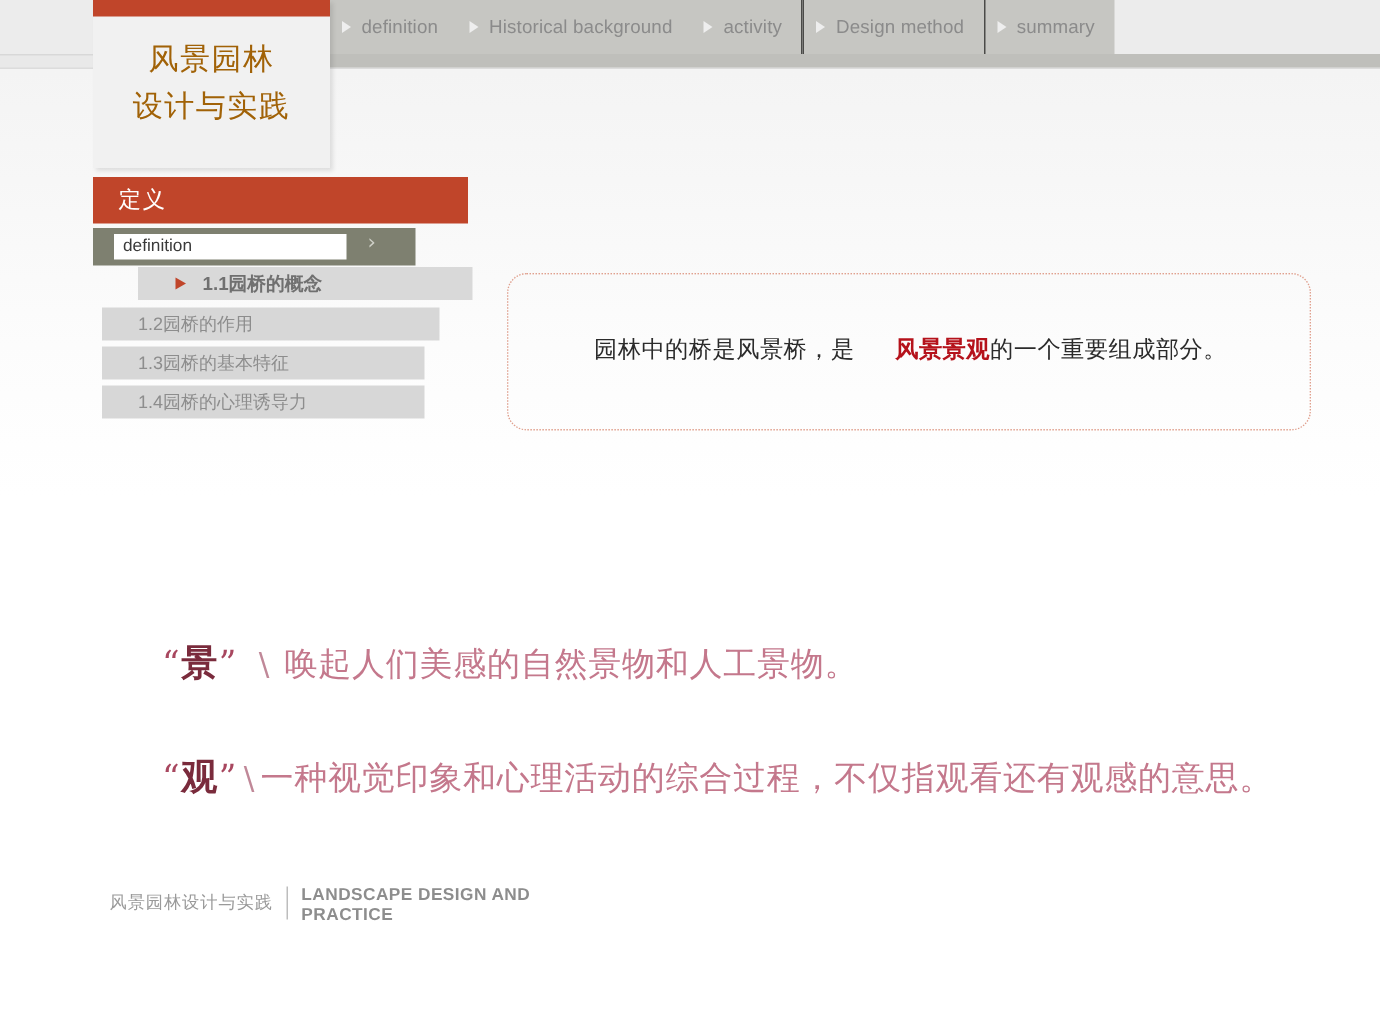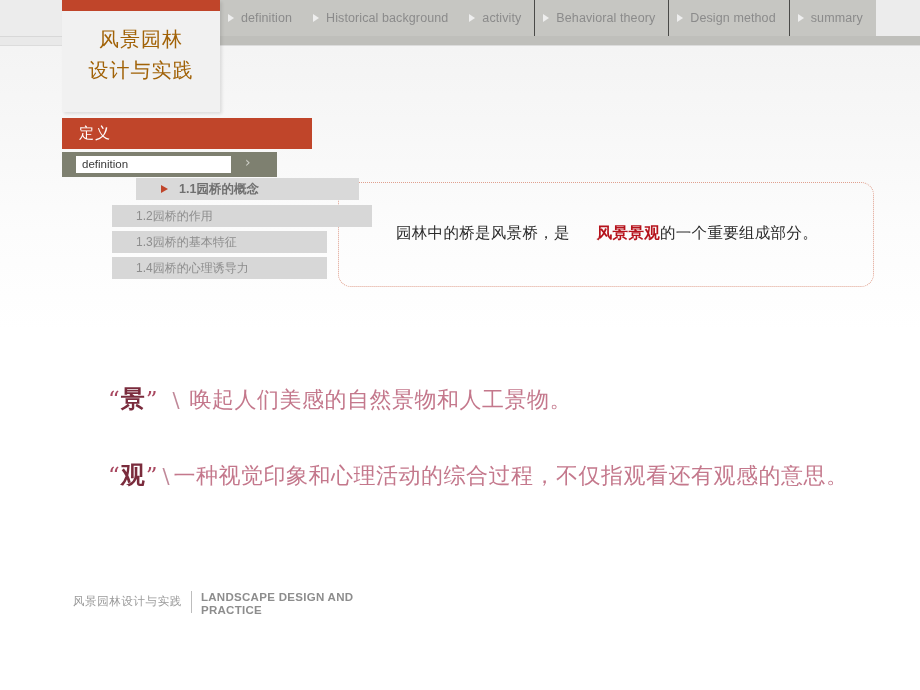--- a/index.html
+++ b/index.html
@@ -182,21 +182,20 @@
     font-size: 14px;
     color: #cfd0c8;
     font-family: "DejaVu Sans", sans-serif;
   }
 
   .side-item {
     position: absolute;
     height: 22px;
     background: #d7d7d7;
     z-index: 4;
-    margin-left: 44px;
   }
   .side-item .lbl {
     position: absolute;
     font-size: 12px;
     color: #8d8d8d;
     white-space: nowrap;
   }
   .side-item.active {
     left: 92px;
     top: 178px;
@@ -212,21 +211,21 @@
   }
   .side-item.active .tri {
     position: absolute;
     left: 25px;
     top: 7px;
     width: 0; height: 0;
     border-top: 4.5px solid transparent;
     border-bottom: 4.5px solid transparent;
     border-left: 7px solid #c0452a;
   }
-  .side-item.r2 { left: 68px; top: 205px; width: 260px; }
+  .side-item.r2 { left: 68px; top: 205px; width: 225px; }
   .side-item.r3 { left: 68px; top: 231px; width: 215px; }
   .side-item.r4 { left: 68px; top: 257px; width: 215px; }
   .side-item.r2 .lbl, .side-item.r3 .lbl, .side-item.r4 .lbl {
     left: 24px;
     top: 3px;
   }
 
   
   .callout {
     position: absolute;
@@ -255,20 +254,21 @@
     font-weight: bold;
     margin-left: 27px;
   }
 
   
   .body-line {
     position: absolute;
     font-family: "DejaVu Serif", "Liberation Serif", serif;
     color: #c4788c;
     white-space: nowrap;
+    margin-top: 43px;
   }
   .body-line .q {
     font-size: 23px;
     color: #a8475f;
     letter-spacing: 1px;
   }
   .body-line .q b {
     font-size: 24px;
     color: #7a2b3c;
   }
@@ -337,24 +337,20 @@
           <span class="tri"></span>
           <span>Historical background</span>
         </div>
         <div class="nav-item">
           <span class="tri"></span>
           <span>activity</span>
         </div>
       </div>
 
       <div class="nav-group last">
-        <div class="nav-item">
-          <span class="tri"></span>
-          <span>Behavioral theory</span>
-        </div>
         <div class="nav-div"></div>
         <div class="nav-item">
           <span class="tri"></span>
           <span>Design method</span>
         </div>
         <div class="nav-div"></div>
         <div class="nav-item">
           <span class="tri"></span>
           <span>summary</span>
         </div>

